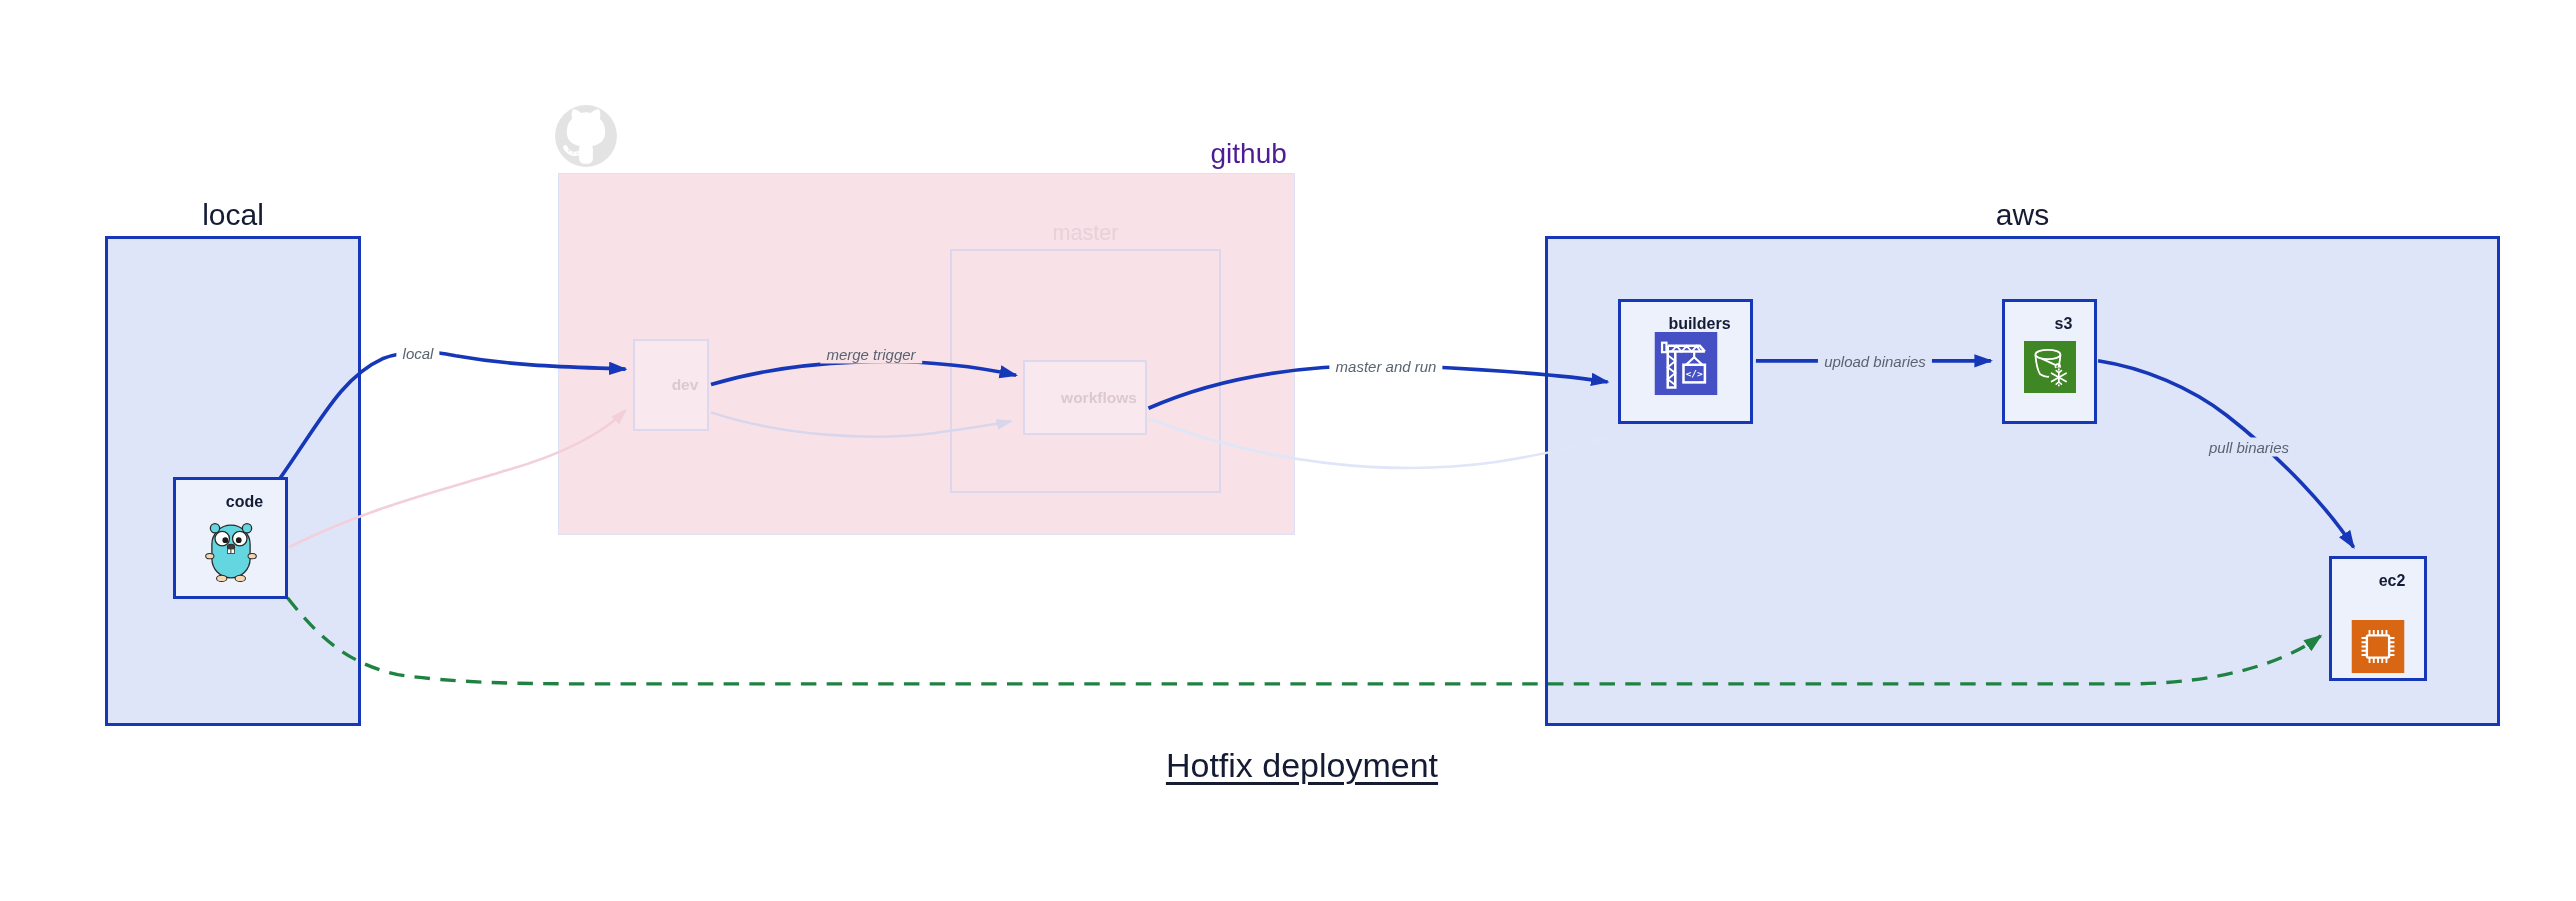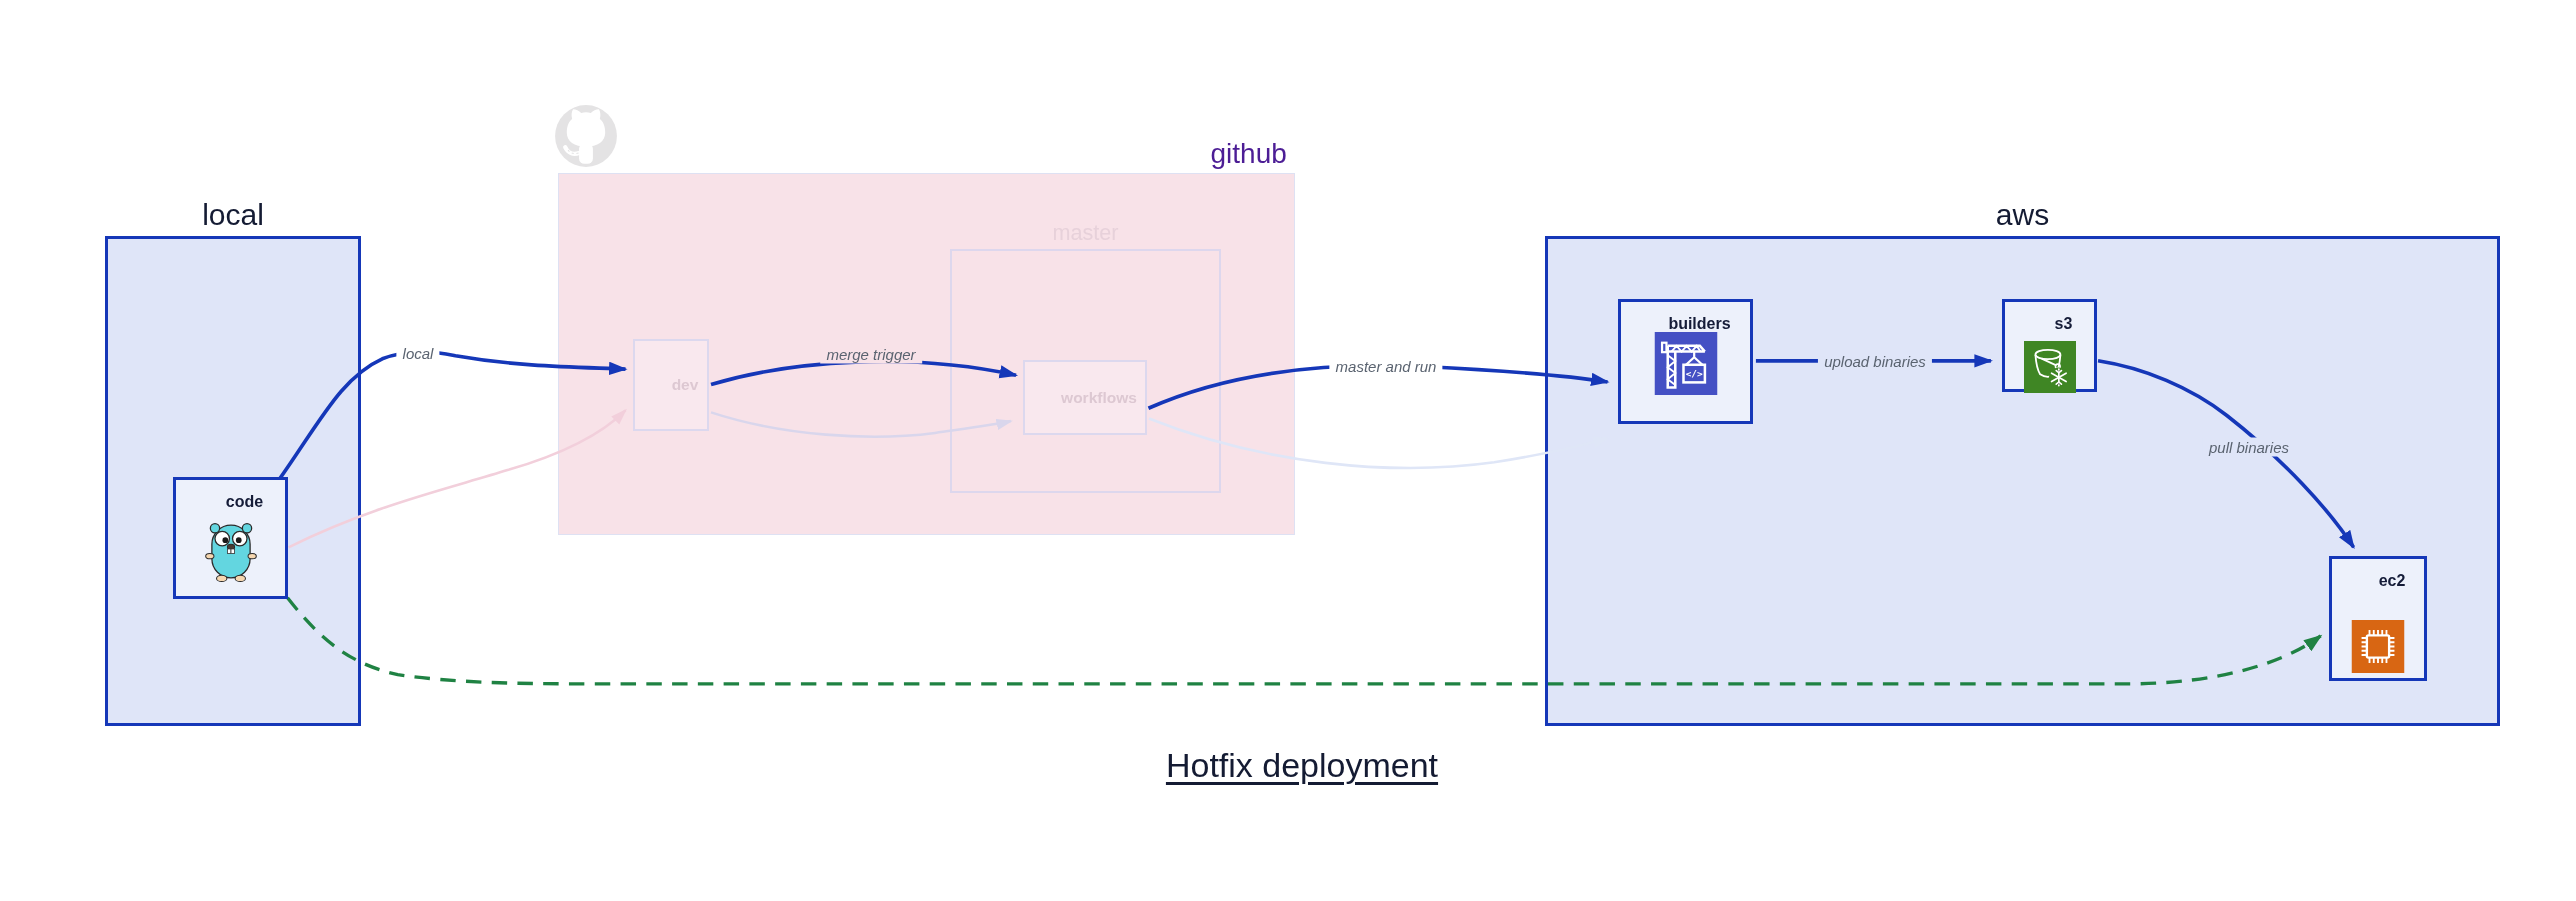--- a/index.html
+++ b/index.html
@@ -19,21 +19,21 @@
   #g-master .group-label{color:#e7d1da;font-size:21.6px;margin-bottom:5.2px;}
 
   
   #edges{position:absolute;left:0;top:0;width:2604px;height:902px;pointer-events:none;}
 
   
   .node{position:absolute;box-sizing:border-box;background:#edf1fb;border:3.1px solid #1537b8;padding-left:28px;}
   .node-label{text-align:center;font-weight:bold;font-size:16px;color:#151c38;padding-top:13.4px;}
   #n-code{left:173px;top:477px;width:115px;height:122px;}
   #n-builders{left:1618px;top:299px;width:135px;height:125px;}
-  #n-s3{left:2002px;top:299px;width:95px;height:93px;}
+  #n-s3{left:2002px;top:299px;width:95px;height:125px;}
   #n-ec2{left:2329px;top:556px;width:98px;height:125px;}
   .node.faded{background:#f9e8ee;border:2.6px solid #dcd8ee;display:flex;align-items:center;justify-content:center;}
   .node.faded .node-label{padding-top:0;font-size:15.5px;color:#ddc8d2;}
   #n-dev{left:633px;top:339px;width:76px;height:92px;}
   #n-workflows{left:1023px;top:360px;width:124px;height:75px;}
 
   .node-icon{position:absolute;left:50%;transform:translateX(-50%);}
   #n-code .node-icon{top:39px;width:53px;height:63px;}
   #n-builders .node-icon{top:30px;width:63px;height:63px;}
   #n-s3 .node-icon{top:39px;width:52px;height:52px;}

